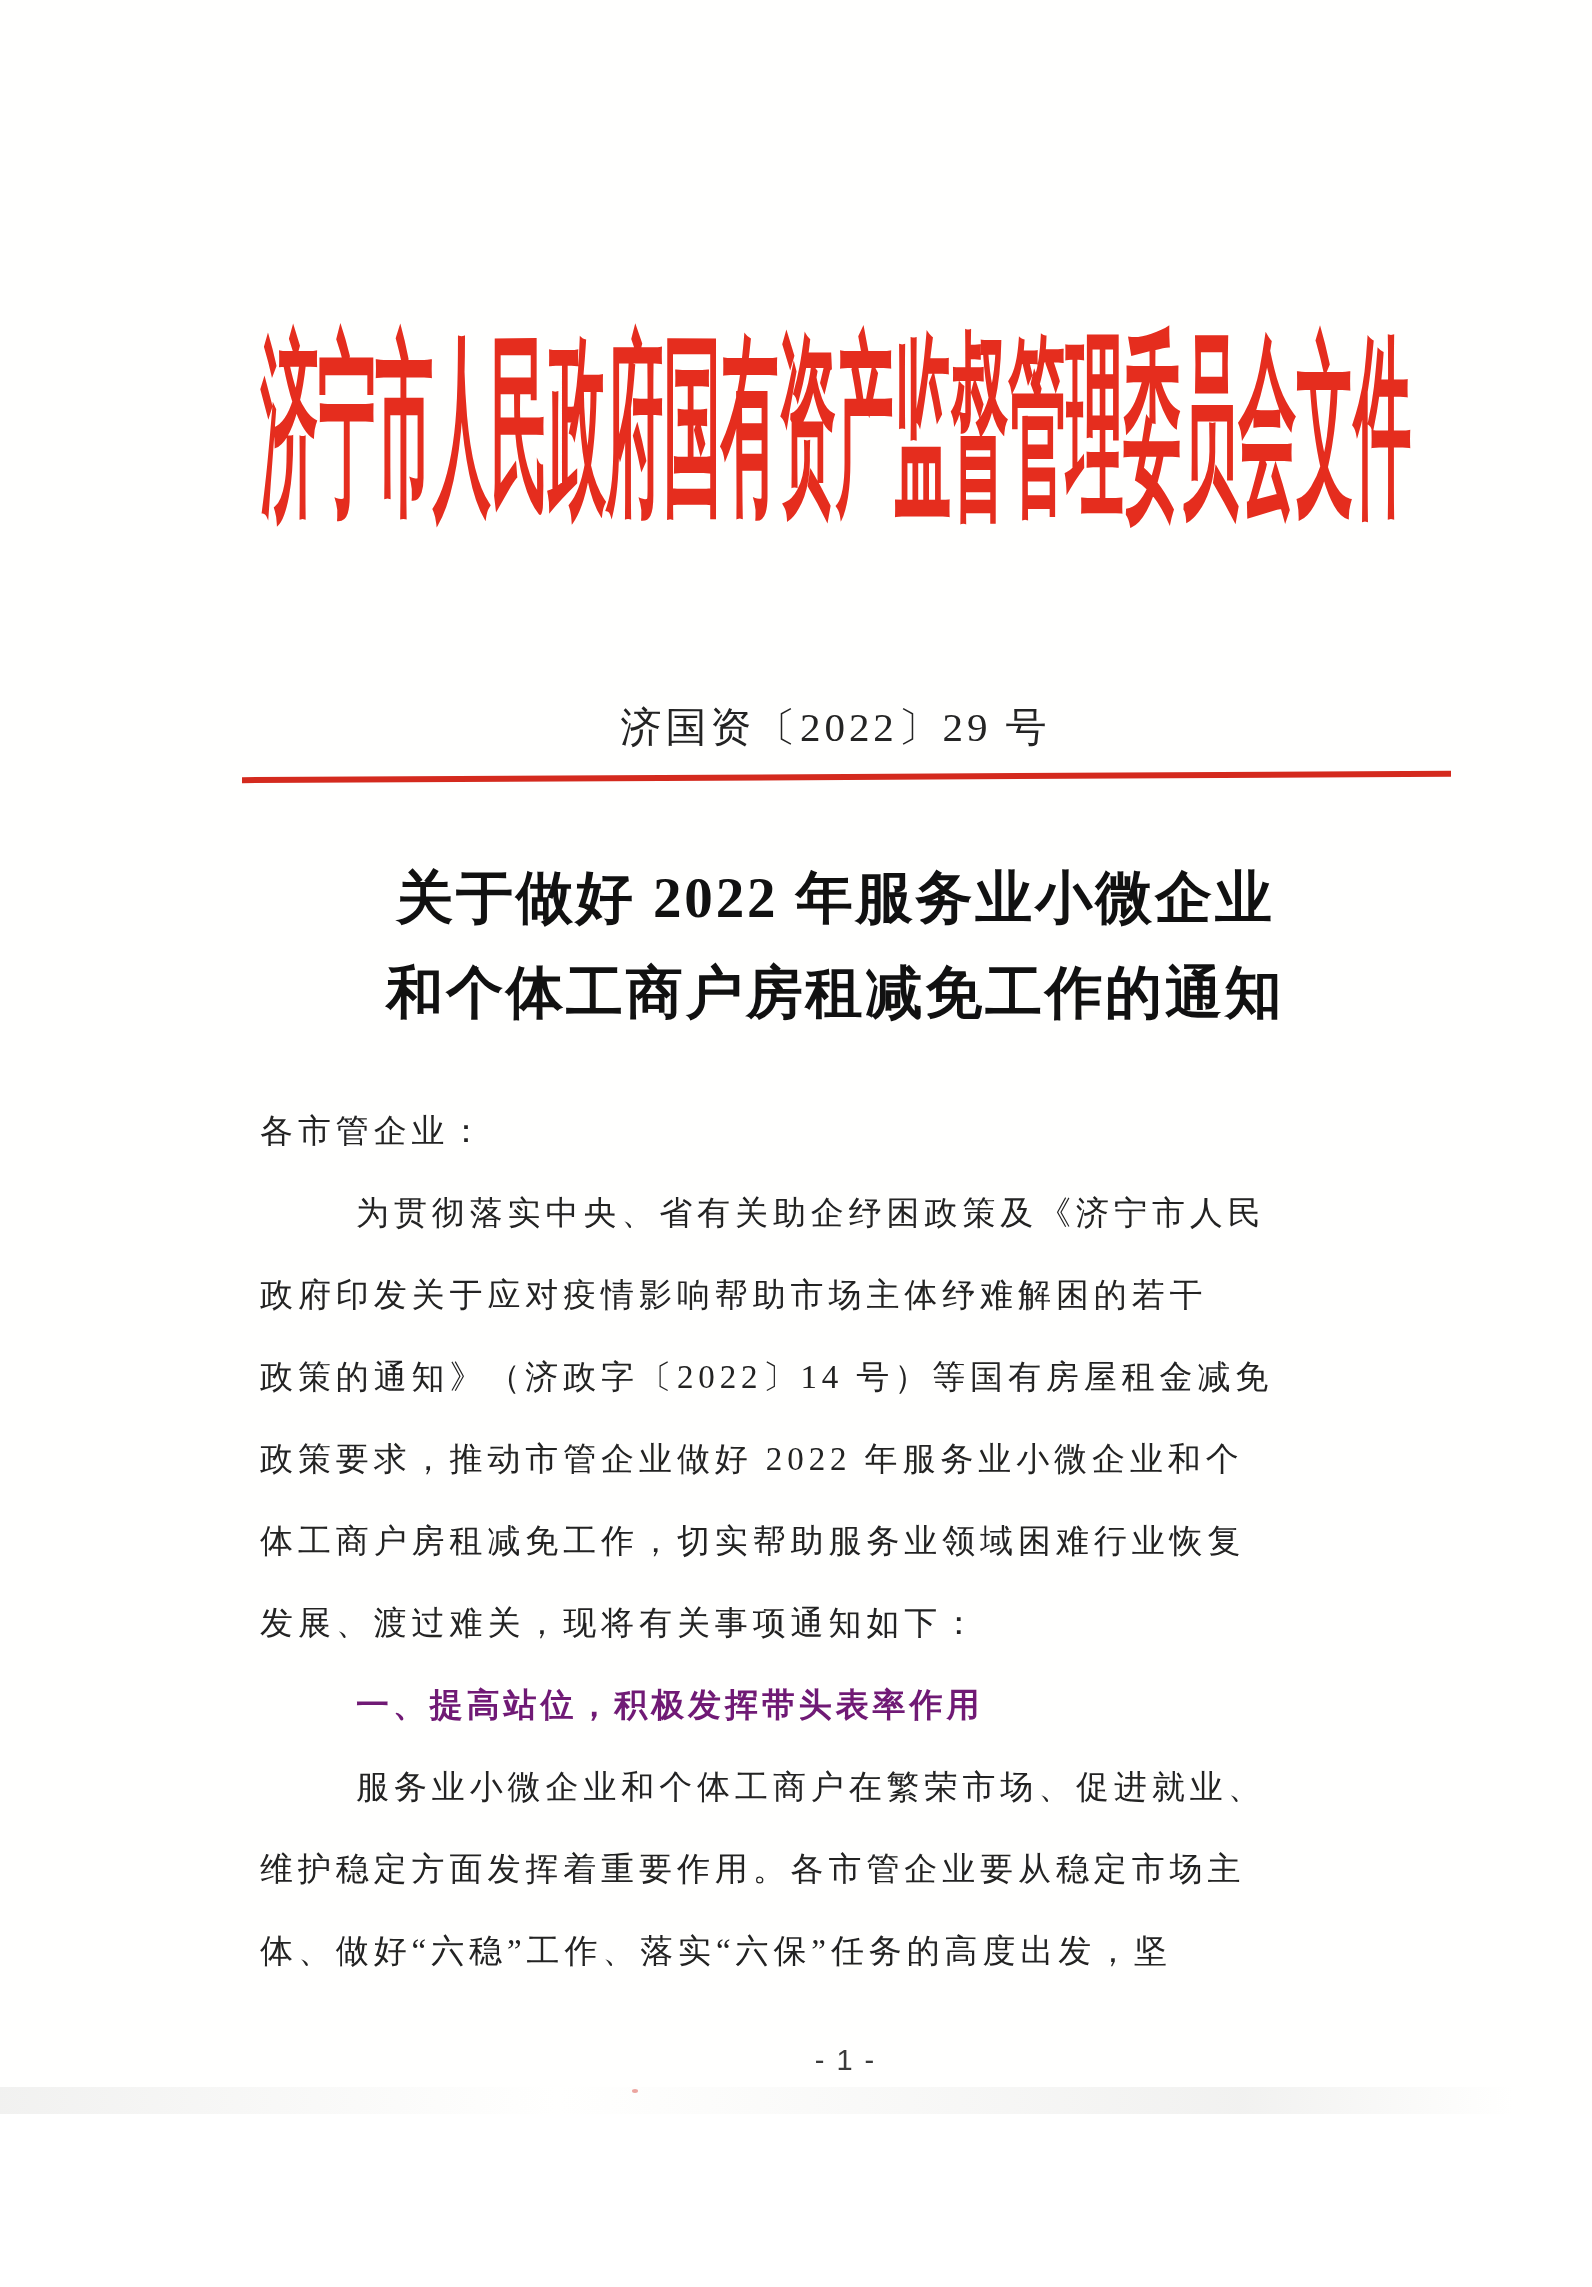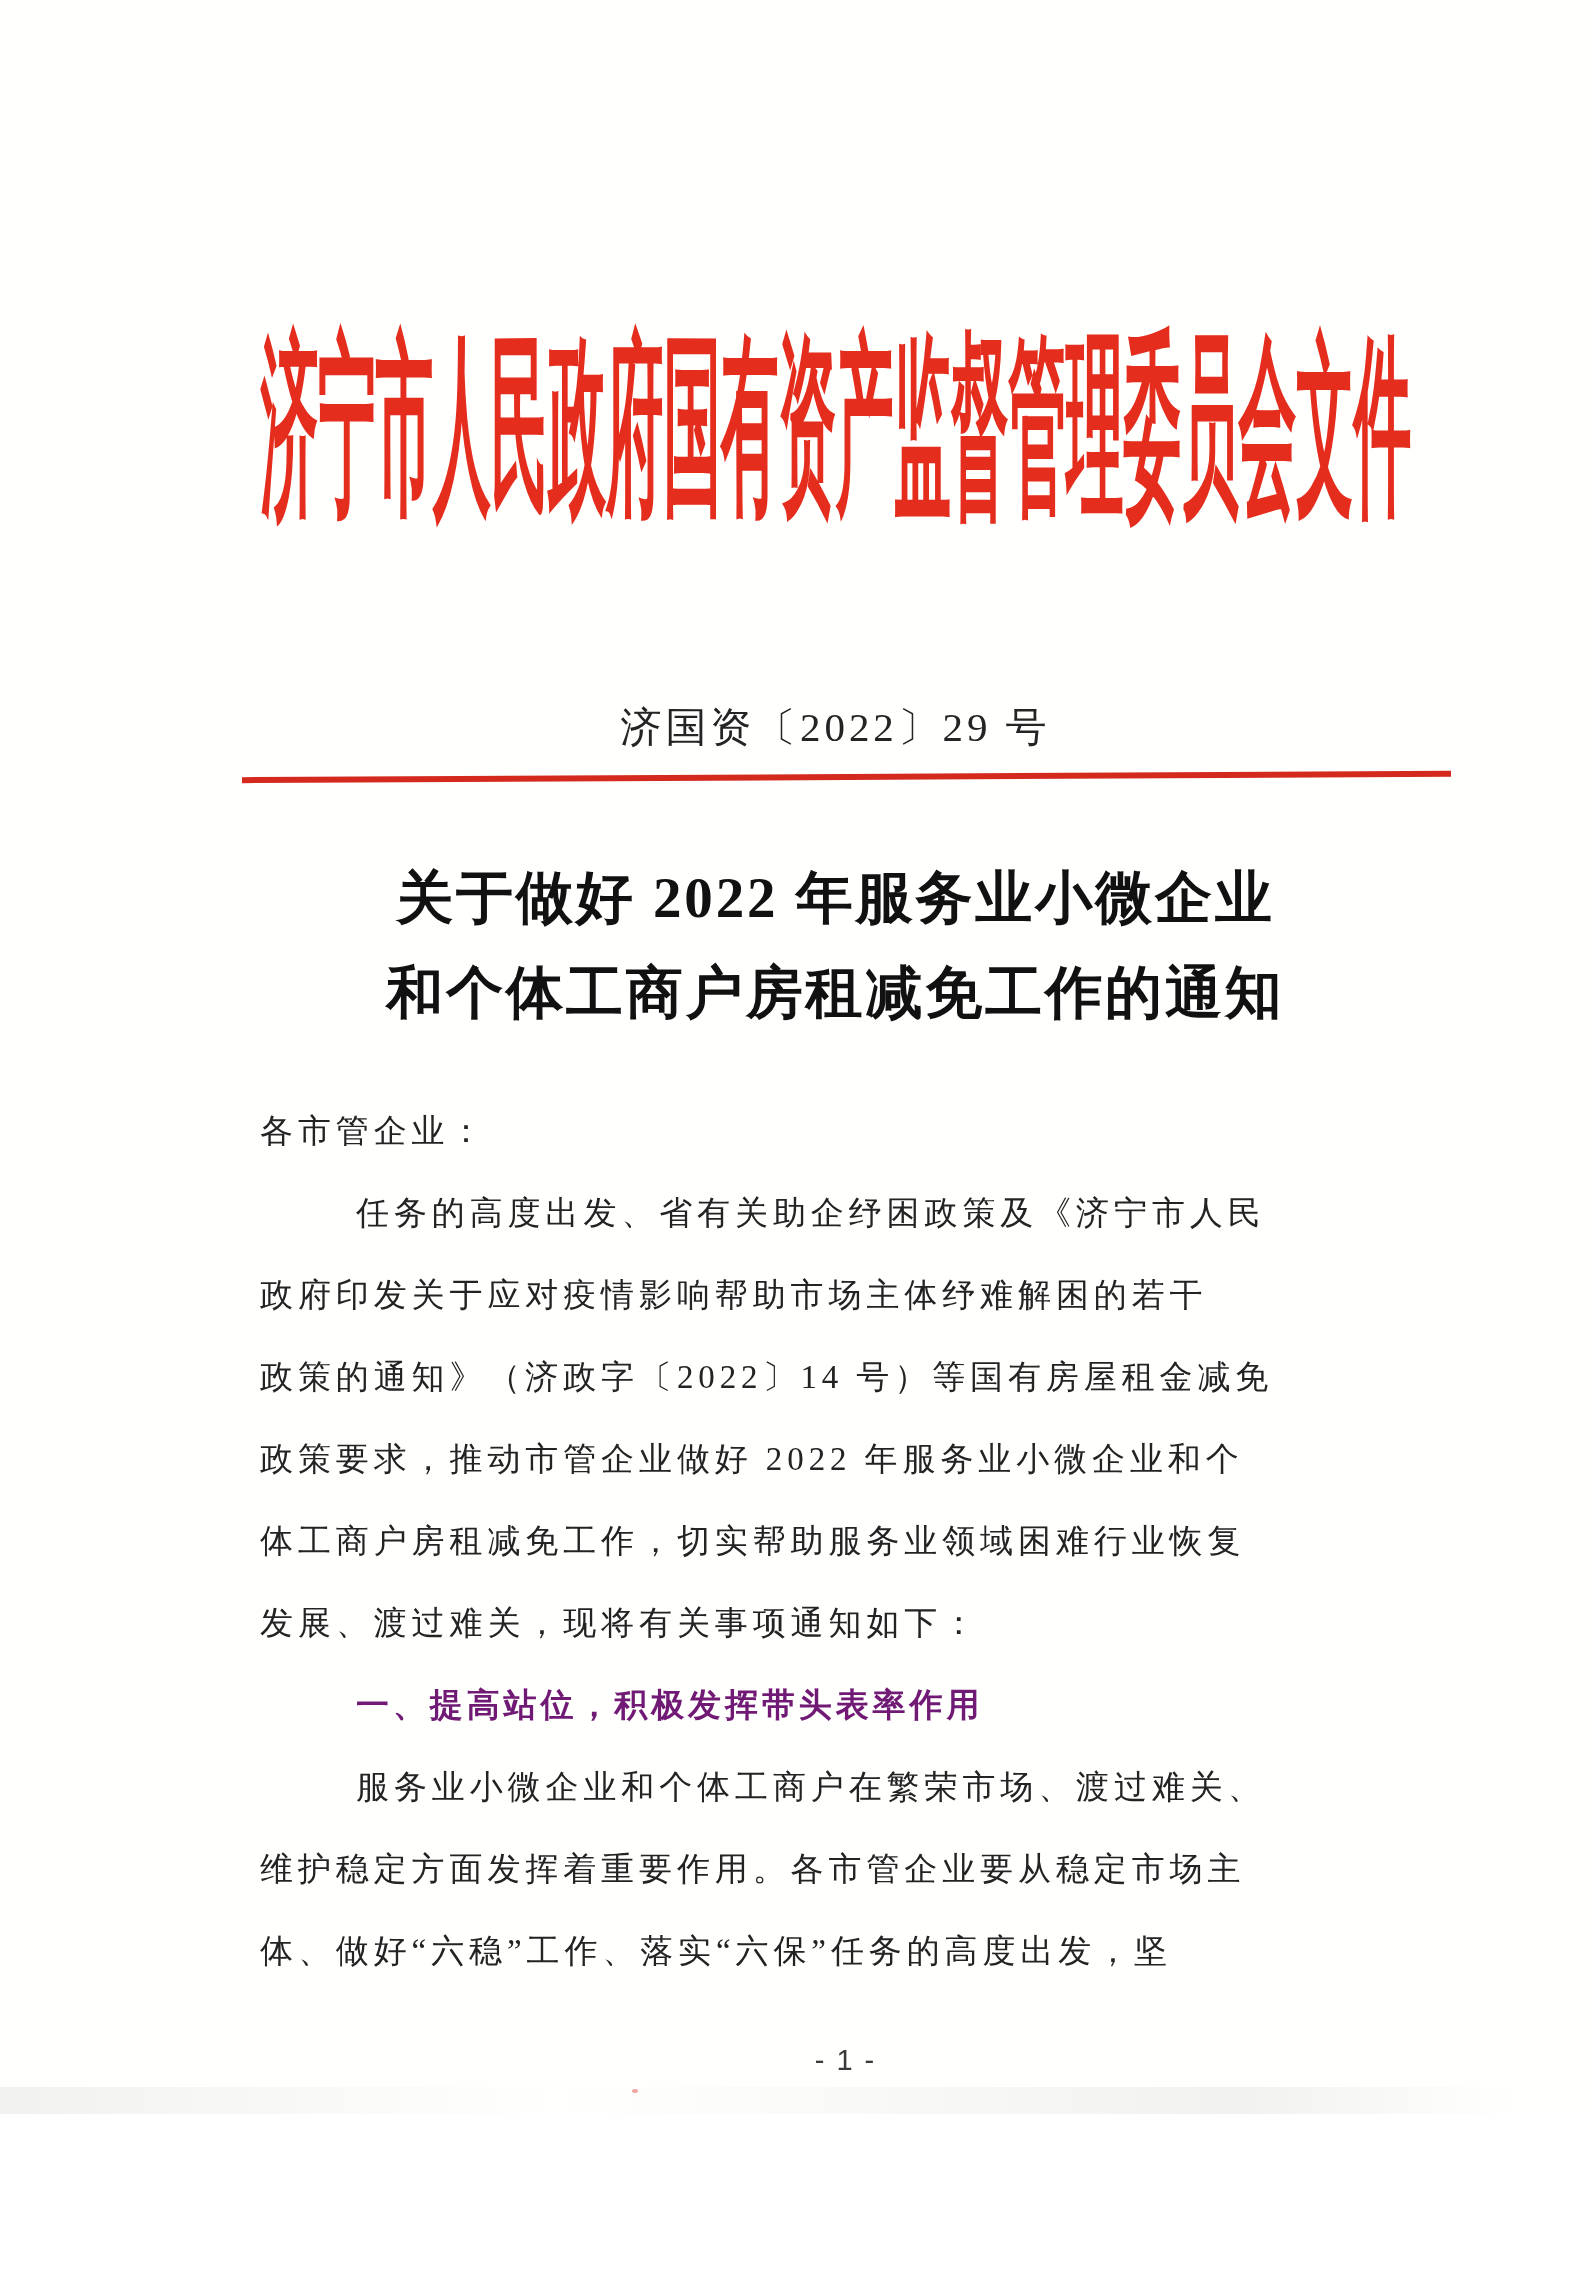--- a/index.html
+++ b/index.html
@@ -142,28 +142,28 @@
 
   <div class="red-rule"></div>
 
   <div class="doc-title">
     <div>关于做好 2022 年服务业小微企业</div>
     <div>和个体工商户房租减免工作的通知</div>
   </div>
 
   <div class="body-block">
     <div class="body-line">各市管企业：</div>
-    <div class="body-line indent">任务的高度出发、省有关助企纾困政策及《济宁市人民</div>
+    <div class="body-line indent">为贯彻落实中央、省有关助企纾困政策及《济宁市人民</div>
     <div class="body-line">政府印发关于应对疫情影响帮助市场主体纾难解困的若干</div>
     <div class="body-line">政策的通知》（济政字〔2022〕14 号）等国有房屋租金减免</div>
     <div class="body-line">政策要求，推动市管企业做好 2022 年服务业小微企业和个</div>
     <div class="body-line">体工商户房租减免工作，切实帮助服务业领域困难行业恢复</div>
     <div class="body-line">发展、渡过难关，现将有关事项通知如下：</div>
     <div class="body-line indent heading-bold">一、提高站位，积极发挥带头表率作用</div>
-    <div class="body-line indent">服务业小微企业和个体工商户在繁荣市场、渡过难关、</div>
+    <div class="body-line indent">服务业小微企业和个体工商户在繁荣市场、促进就业、</div>
     <div class="body-line">维护稳定方面发挥着重要作用。各市管企业要从稳定市场主</div>
     <div class="body-line">体、做好“六稳”工作、落实“六保”任务的高度出发，坚</div>
   </div>
 
   <div class="scan-dot"></div>
 
   <div class="footer">- 1 -</div>
 
   <div class="scan-smudge"></div>
 

